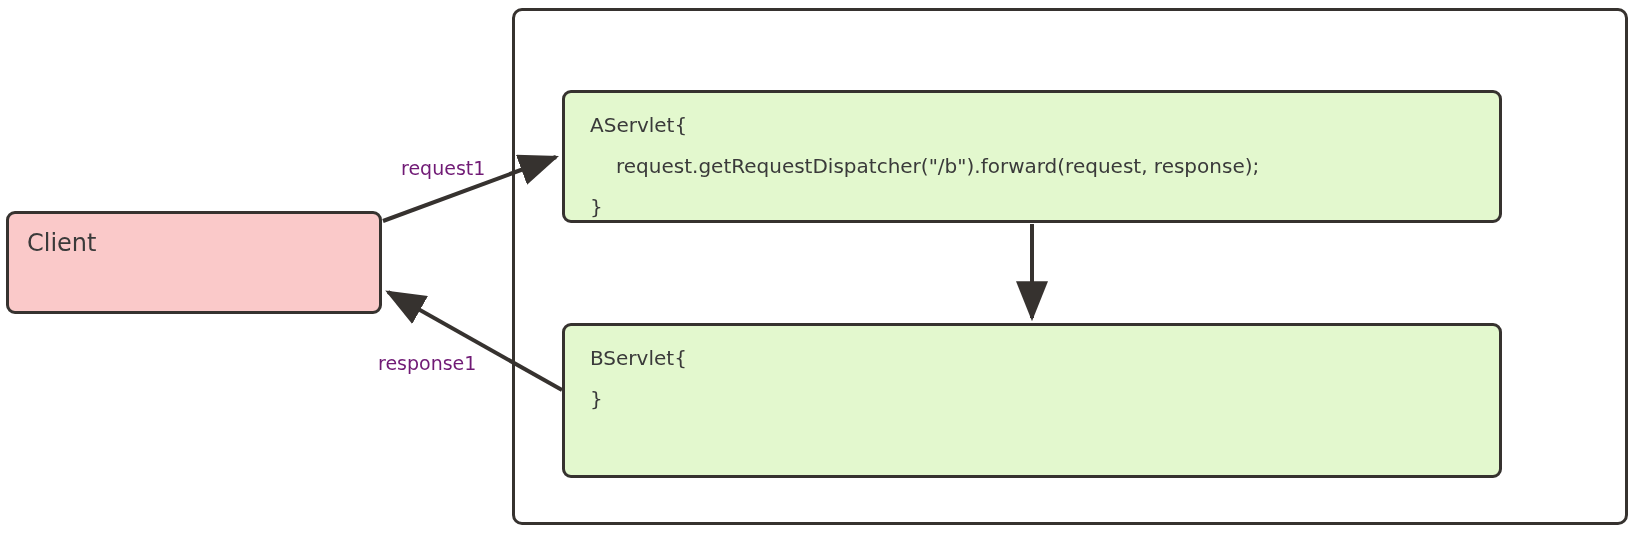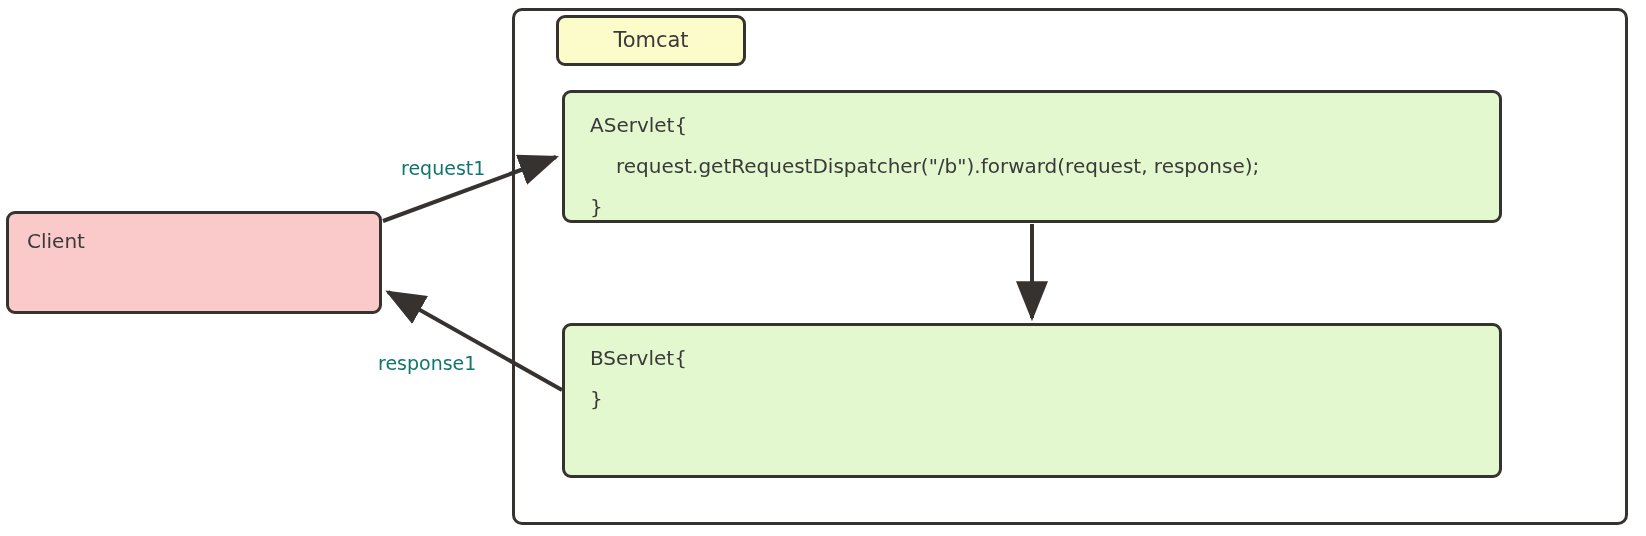--- a/index.html
+++ b/index.html
@@ -89,32 +89,32 @@
   #client-box {
     left: 6px;
     top: 211px;
     width: 376px;
     height: 103px;
     background: #fac9c9;
     padding: 17px 0 0 18px;
   }
   #client-box .client-line {
     display: block;
-    font-size: 20px;
+    font-size: 24px;
     color: #3a3a3a;
     line-height: 1.0;
     margin-bottom: 35px;
   }
   #client-box .client-line:last-child { margin-bottom: 0; }
 
   
   .edge-label {
     position: absolute;
     font-size: 19px;
-    color: #0f766e;
+    color: #701a75;
     white-space: nowrap;
     line-height: 1.0;
   }
   #label-request1 { left: 401px; top: 159px; }
   #label-response1 { left: 378px; top: 354px; }
 
   
   #edges {
     position: absolute;
     left: 0;
@@ -144,23 +144,20 @@
 
     <g>
       <line x1="562" y1="390" x2="388" y2="292" stroke="#36322f" stroke-width="4" marker-end="url(#arrowhead)"></line>
     </g>
 
     <g>
       <line x1="1032" y1="224" x2="1032" y2="318" stroke="#36322f" stroke-width="4" marker-end="url(#arrowhead)"></line>
     </g>
   </svg>
 
-  <div class="node" id="tomcat-box">
-    <span class="node-label">Tomcat</span>
-  </div>
 
   <div class="node servlet-box" id="aservlet-box">
     <span class="code-line">AServlet{</span>
     <span class="code-line indent">request.getRequestDispatcher("/b").forward(request, response);</span>
     <span class="code-line">}</span>
   </div>
 
   <div class="node servlet-box" id="bservlet-box">
     <span class="code-line">BServlet{</span>
     <span class="code-line">}</span>

